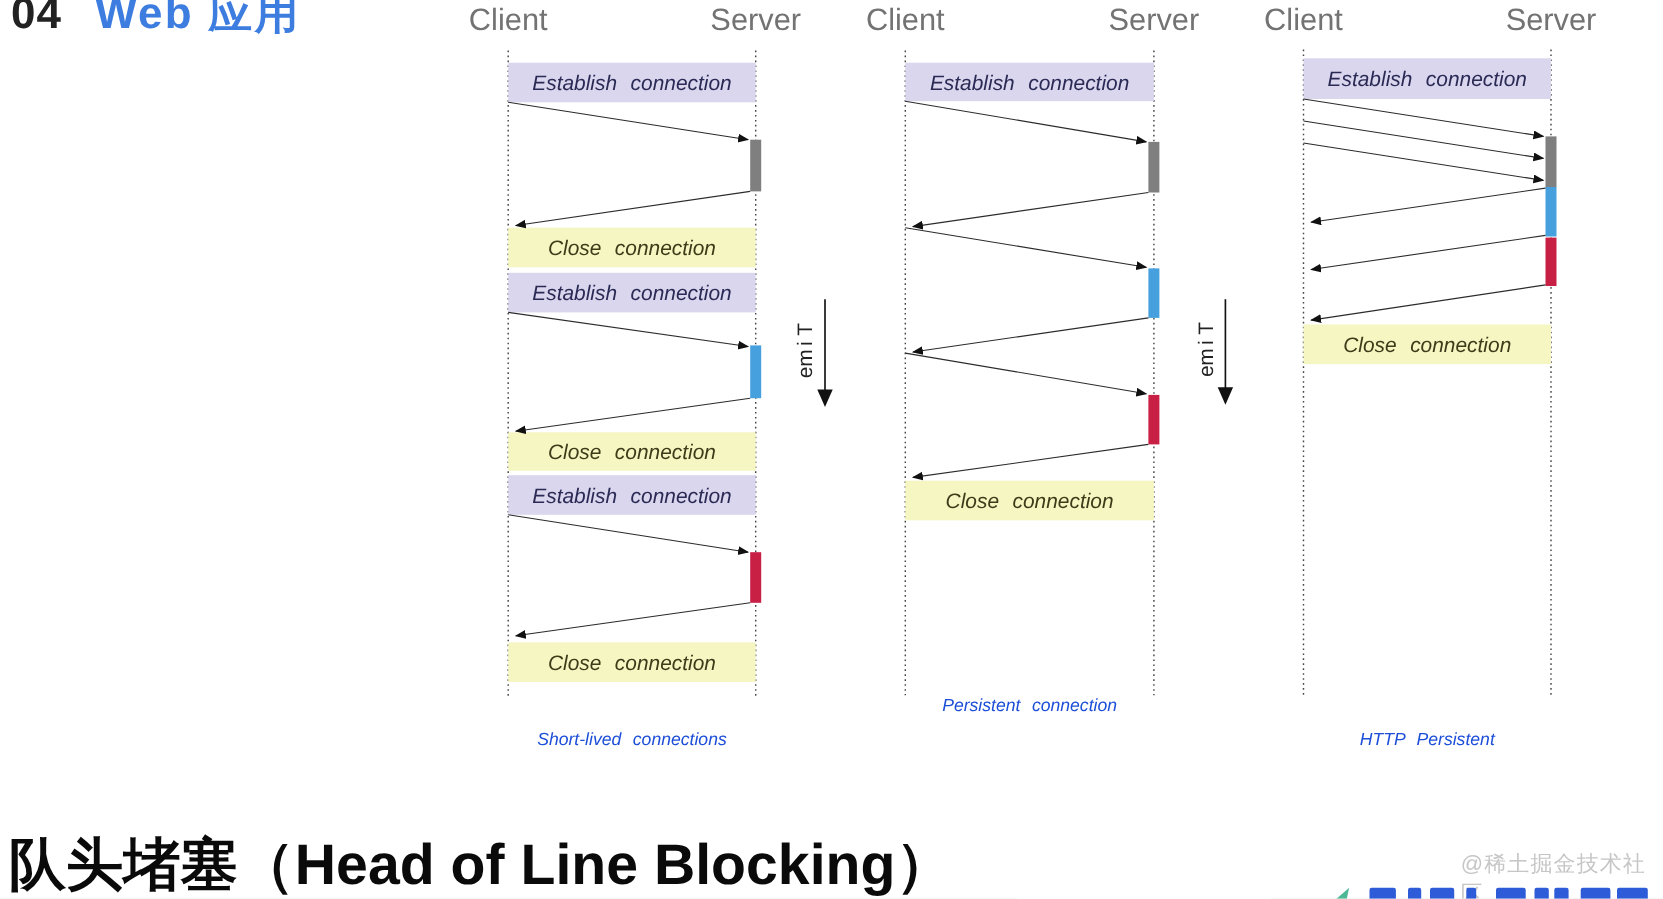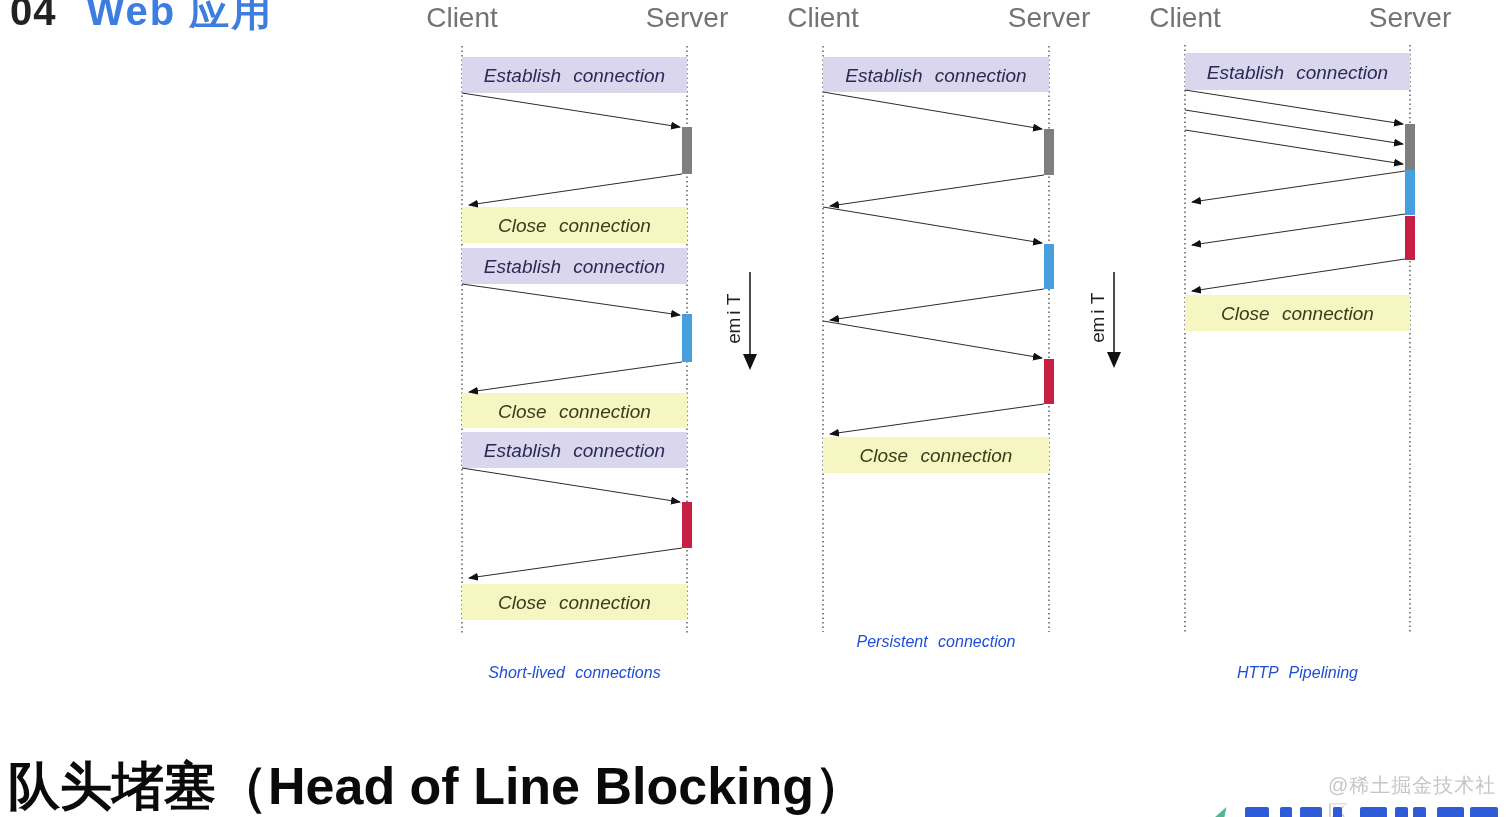--- a/index.html
+++ b/index.html
@@ -114,21 +114,21 @@
 
   <div id="html-labels">
       <div class="hlabel" style="left: 462px; top: 2px;">Client</div>
       <div class="hlabel" style="left: 687px; top: 2px;">Server</div>
       <div class="caption" style="left: 574.5px; top: 664px;">Short-lived connections</div>
       <div class="hlabel" style="left: 823px; top: 2px;">Client</div>
       <div class="hlabel" style="left: 1049px; top: 2px;">Server</div>
       <div class="caption" style="left: 936px; top: 633px;">Persistent connection</div>
       <div class="hlabel" style="left: 1185px; top: 2px;">Client</div>
       <div class="hlabel" style="left: 1410px; top: 2px;">Server</div>
-      <div class="caption" style="left: 1297.5px; top: 664px;">HTTP Pipelining</div>
+      <div class="caption" style="left: 1297.5px; top: 664px;">HTTP Persistent</div>
       <div class="time-label" style="left: 723px; top: 293px;">
         <span>T</span>
         <span>i</span>
         <span>m</span>
         <span>e</span>
       </div>
       <div class="time-label" style="left: 1087px; top: 292px;">
         <span>T</span>
         <span>i</span>
         <span>m</span>

